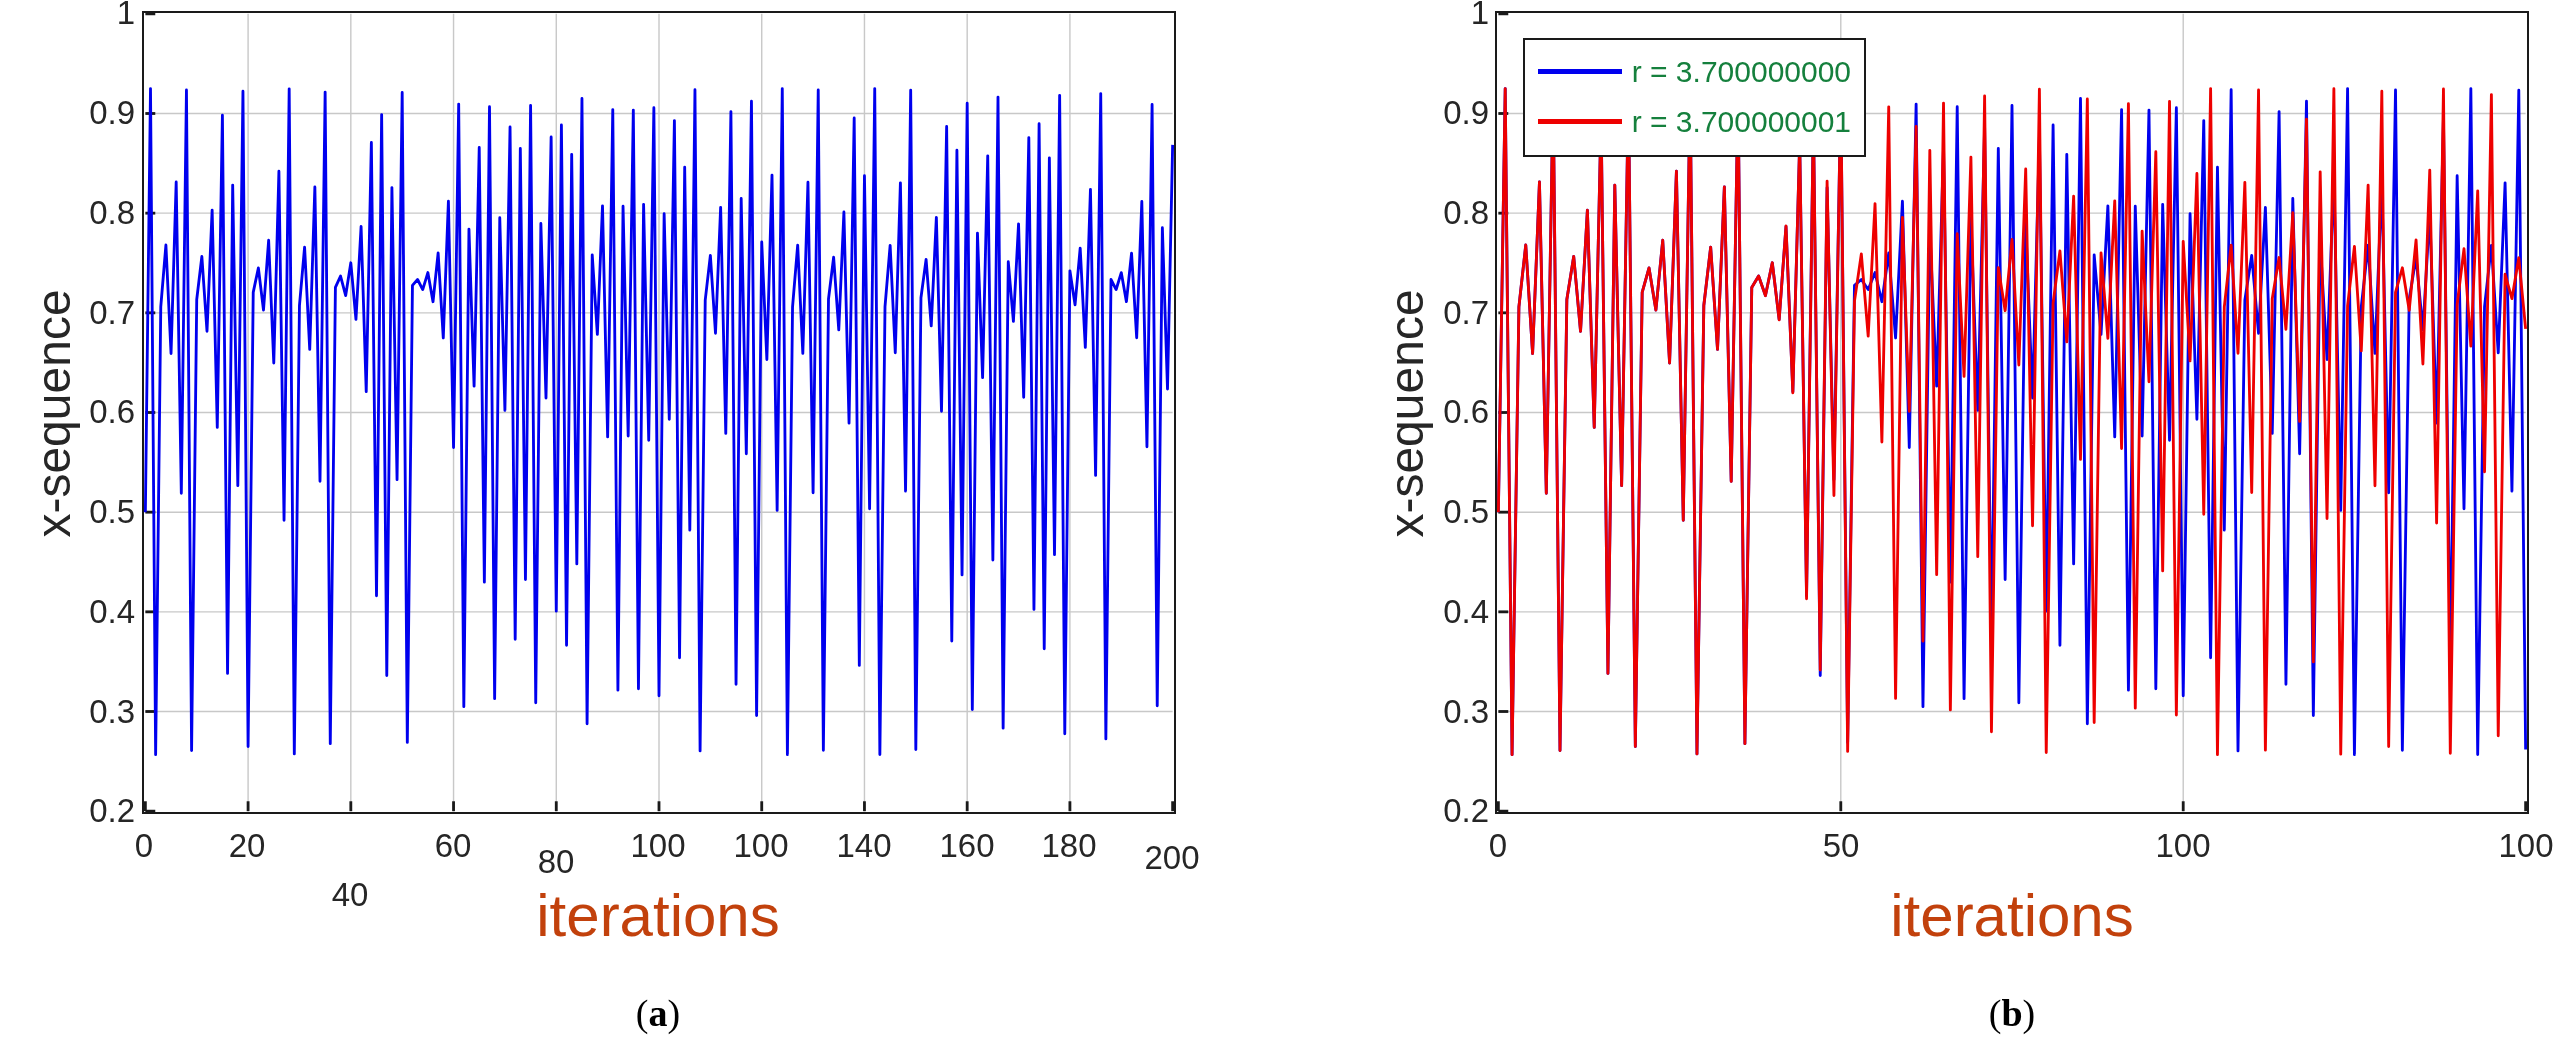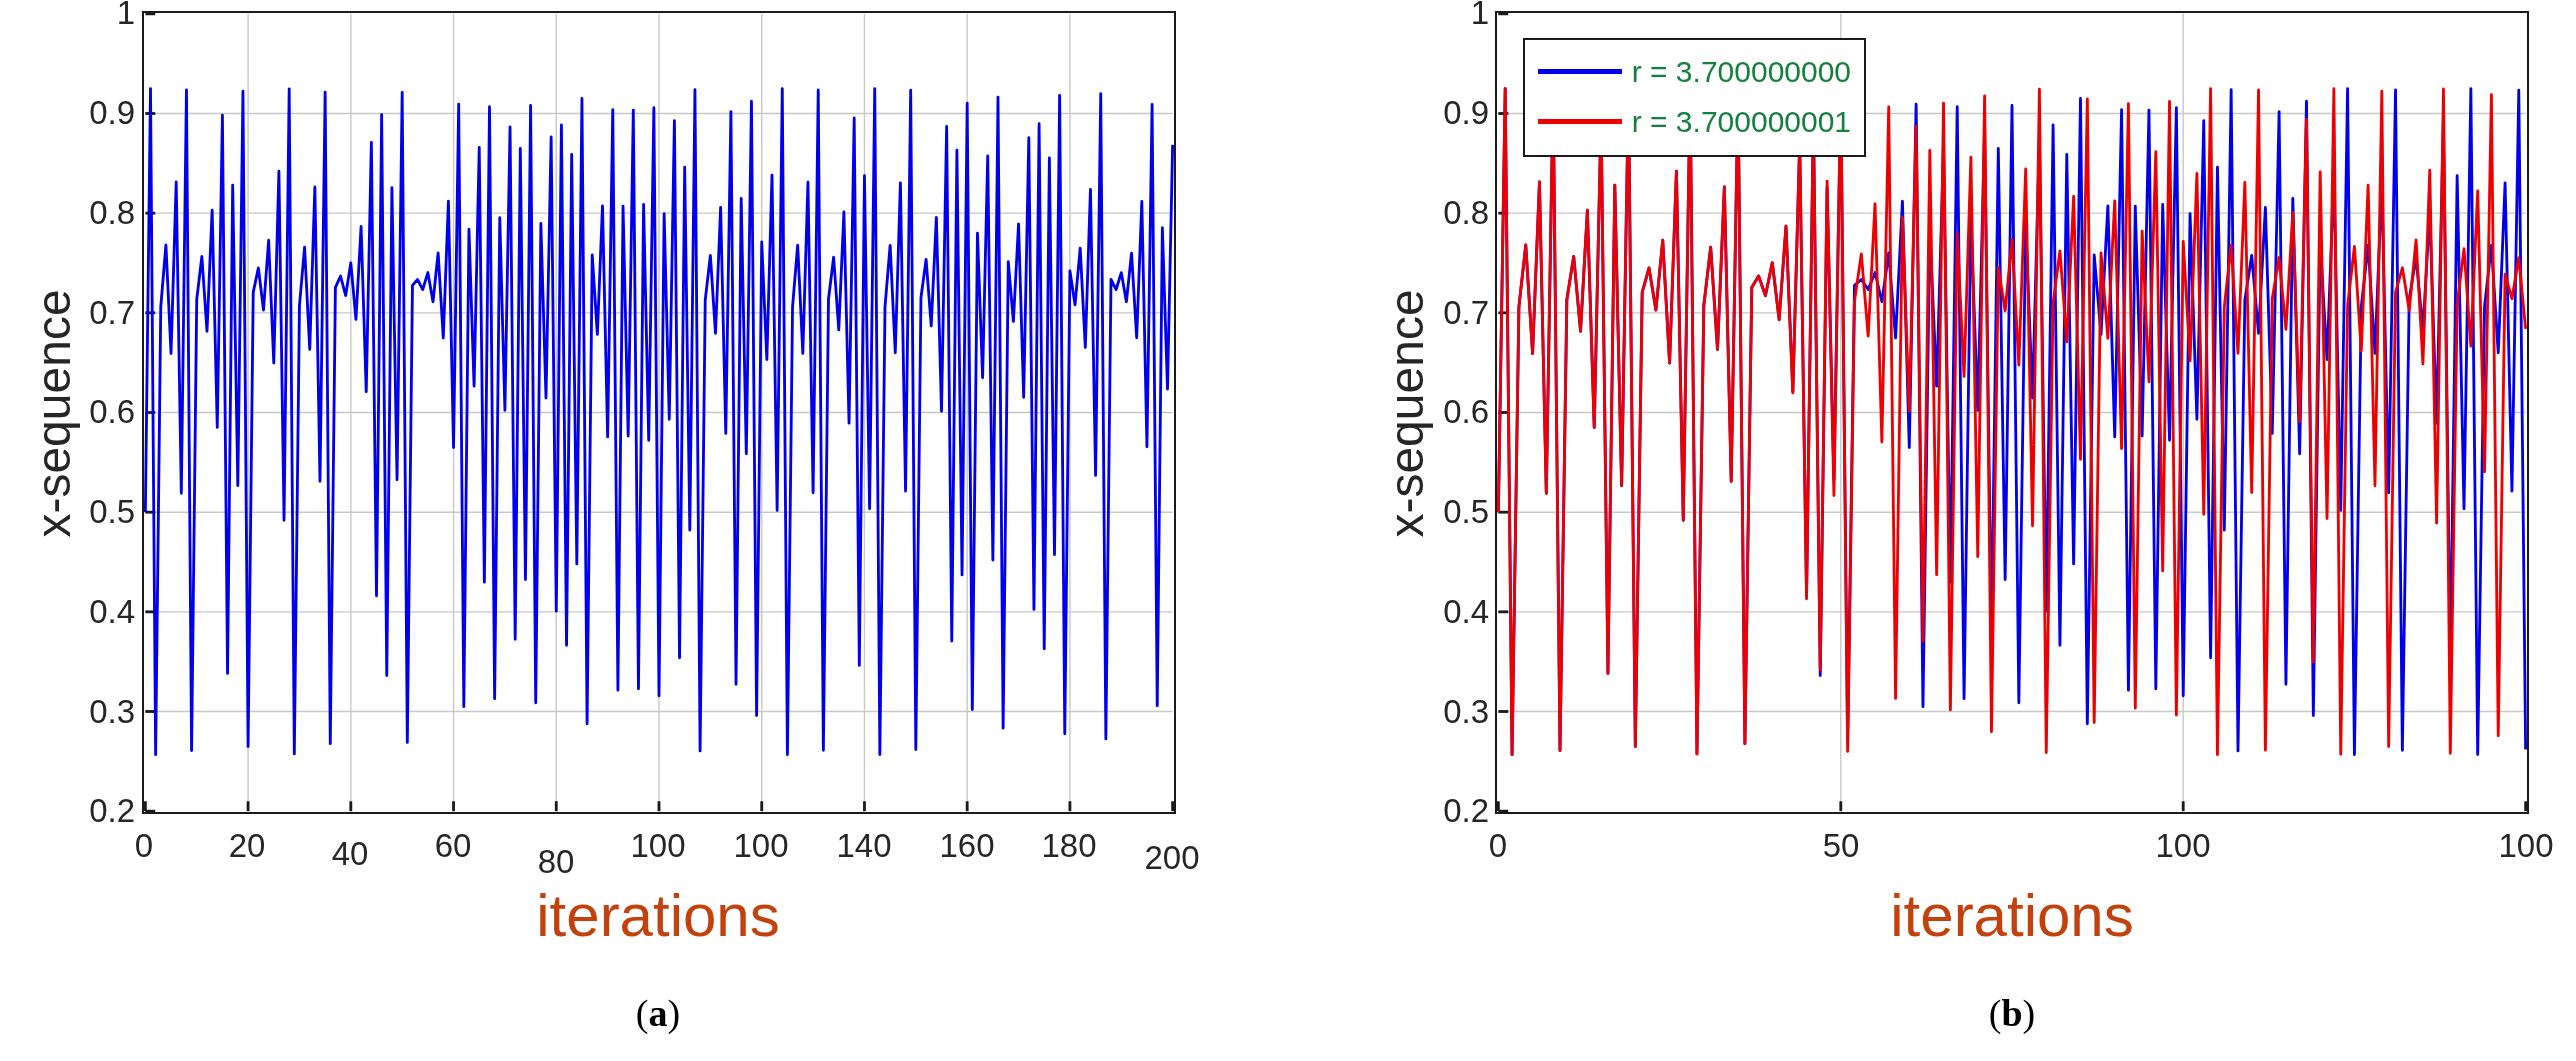--- a/index.html
+++ b/index.html
@@ -92,21 +92,21 @@
         <div class="ytick-label" style="left: 71px; width: 64px; top: 512px;">0.5</div>
         <div class="ytick-label" style="left: 71px; width: 64px; top: 412px;">0.6</div>
         <div class="ytick-label" style="left: 71px; width: 64px; top: 313px;">0.7</div>
         <div class="ytick-label" style="left: 71px; width: 64px; top: 213px;">0.8</div>
         <div class="ytick-label" style="left: 71px; width: 64px; top: 113px;">0.9</div>
         <div class="ytick-label" style="left: 71px; width: 64px; top: 13.4px;">1</div>
       </div>
     <div id="xticks-a">
         <div class="xtick-label" style="left: 144px; top: 827px;">0</div>
         <div class="xtick-label" style="left: 247px; top: 827px;">20</div>
-        <div class="xtick-label" style="left: 350px; top: 835px; text-align: right;">40</div>
+        <div class="xtick-label" style="left: 350px; top: 876px; text-align: right;">40</div>
         <div class="xtick-label" style="left: 453px; top: 827px;">60</div>
         <div class="xtick-label" style="left: 556px; top: 827px; margin-top: 16px;">80</div>
         <div class="xtick-label" style="left: 658px; top: 827px;">100</div>
         <div class="xtick-label" style="left: 761px; top: 827px;">100</div>
         <div class="xtick-label" style="left: 864px; top: 827px;">140</div>
         <div class="xtick-label" style="left: 967px; top: 827px;">160</div>
         <div class="xtick-label" style="left: 1069px; top: 827px;">180</div>
         <div class="xtick-label" style="left: 1172px; top: 827px; margin-top: 12px;">200</div>
       </div>
 

